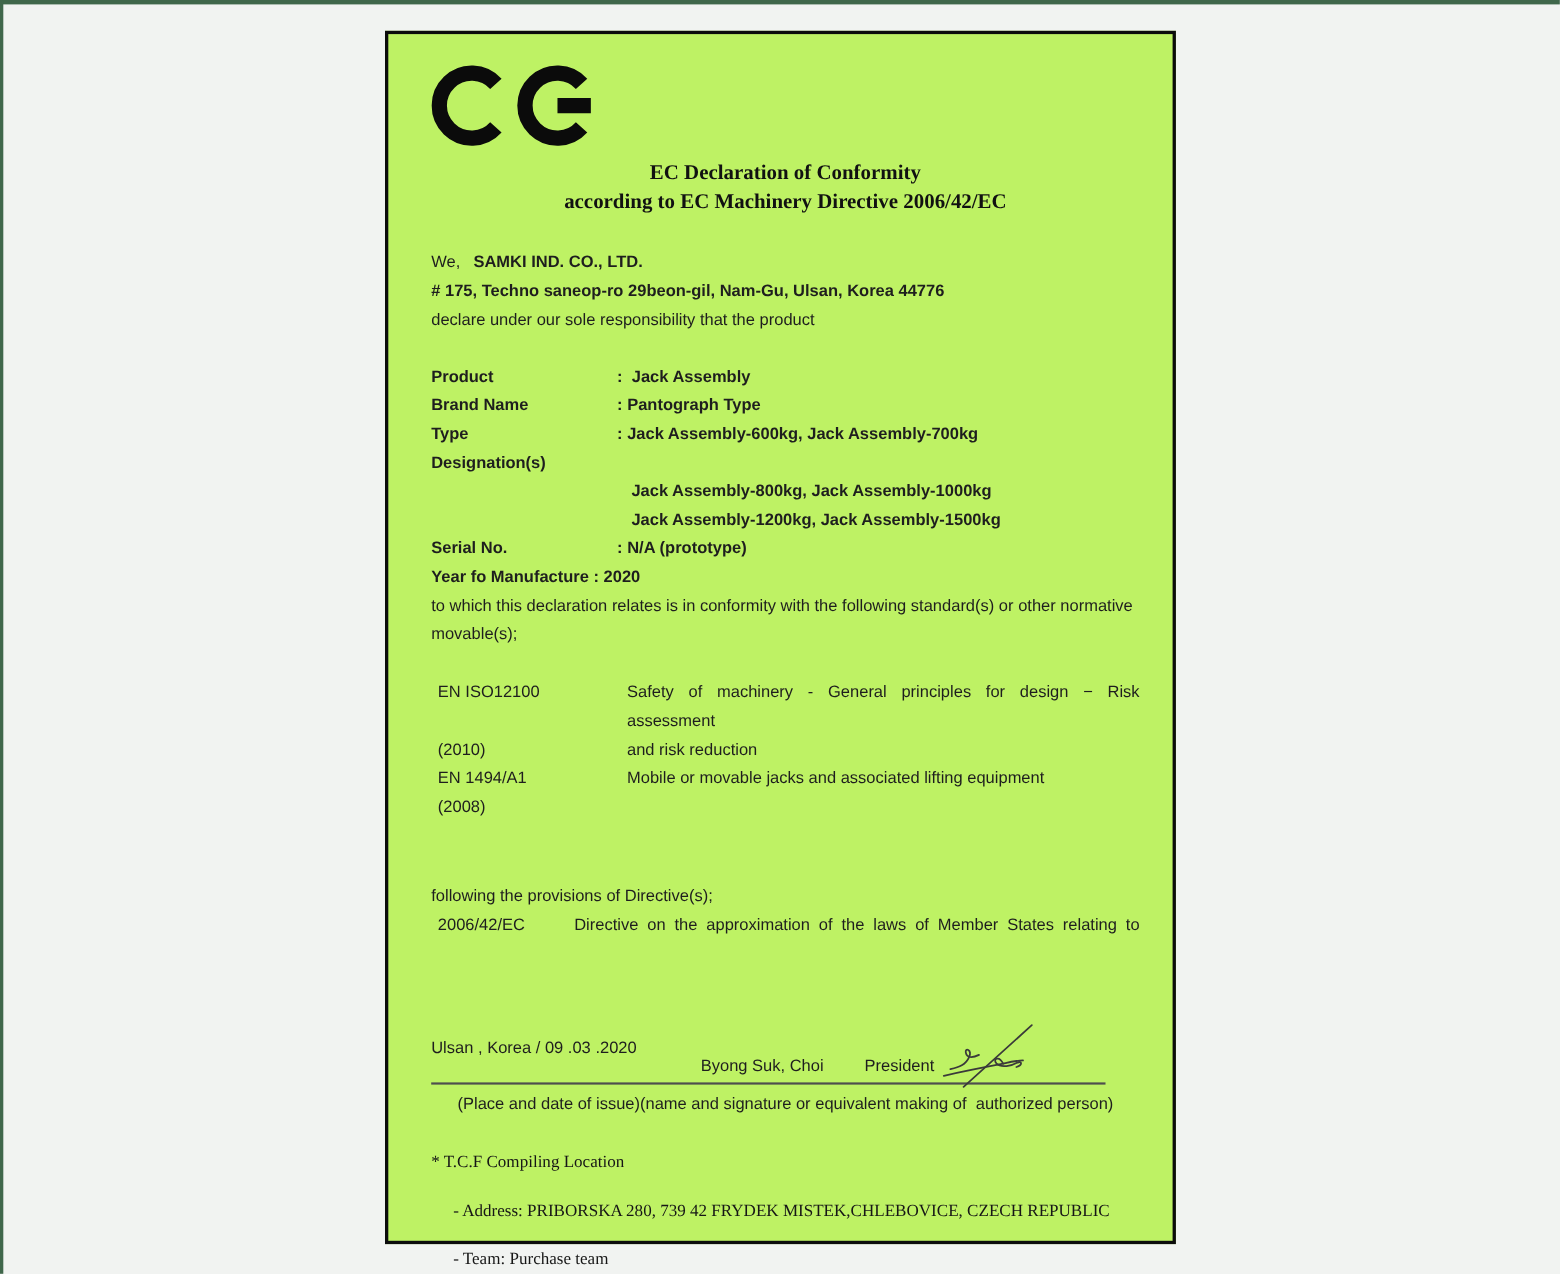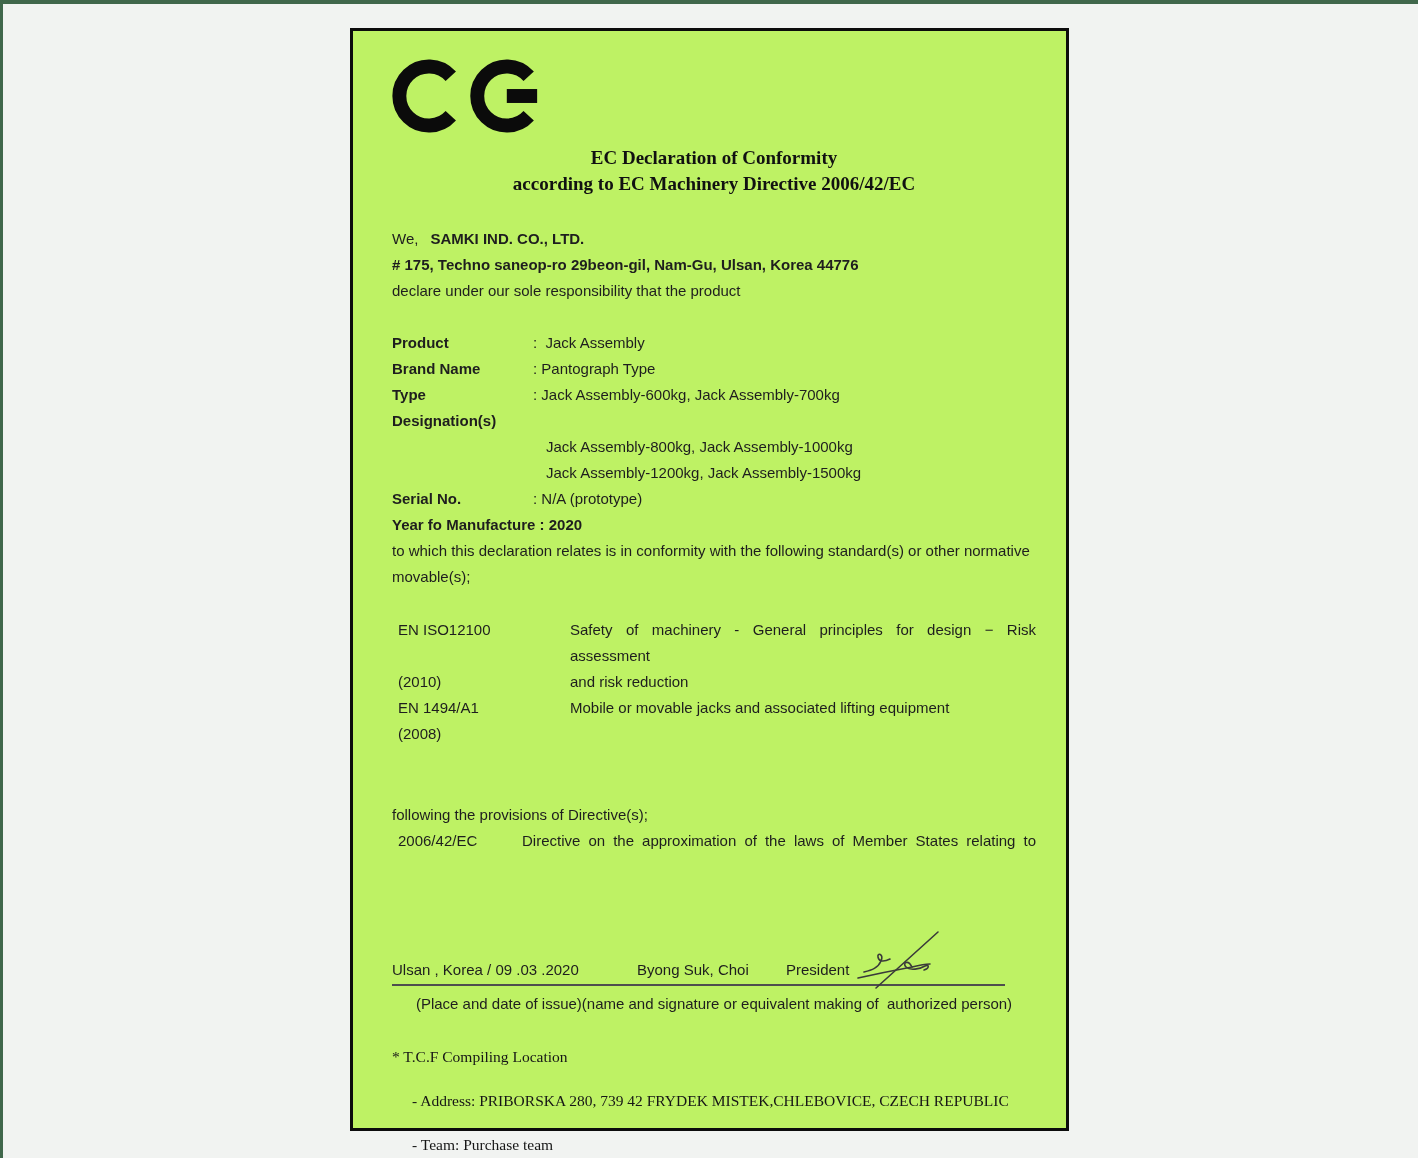--- a/index.html
+++ b/index.html
@@ -39,41 +39,41 @@
     line-height: 26px;
     color: #111;
   }
 
   .declarant { margin-top: 29px; }
   .we-line { display: flex; gap: 12px; }
 
   .product-block { margin-top: 26px; }
   .prow { display: flex; }
   .plabel { width: 141px; flex: 0 0 141px; font-weight: bold; }
-  .pval  { font-weight: normal; }
+  .pval  { font-weight: bold; margin-left: 28px; }
   .prow.cont .pval { padding-left: 13px; text-align: center; }
 
   .std-block { margin-top: 27px; }
   .srow { display: flex; }
   .scode { width: 172px; flex: 0 0 172px; padding-left: 6px; }
   .sdesc { display: block; width: 466px; }
   .just { text-align: justify; text-align-last: justify; }
 
   .prov-block { margin-top: 55px; }
   .provrow { display: flex; }
   .provcode { width: 124px; flex: 0 0 124px; padding-left: 6px; }
   .provdesc { display: block; width: 514px; }
 
   .sig-row {
     position: relative;
     margin-top: 80px;
     width: 613px; height: 50px;
     border-bottom: 2px solid #4e4e4e;
   }
-  .sig-row .sig-place { position: absolute; left: 0;   bottom: 1px; }
+  .sig-row .sig-place { position: absolute; left: 0;   bottom: 18px; }
   .sig-row .sig-name  { position: absolute; left: 245px; bottom: 1px; }
   .sig-row .sig-title { position: absolute; left: 394px; bottom: 1px; }
   .sig-row svg { position: absolute; left: 458px; bottom: -6px; }
   .sig-caption { margin-top: 5px; text-align: center; }
 
   .tcf-block {
     margin-top: 27px;
     font-family: "Liberation Serif", serif;
     font-size: 15.5px;
     line-height: 26px;

